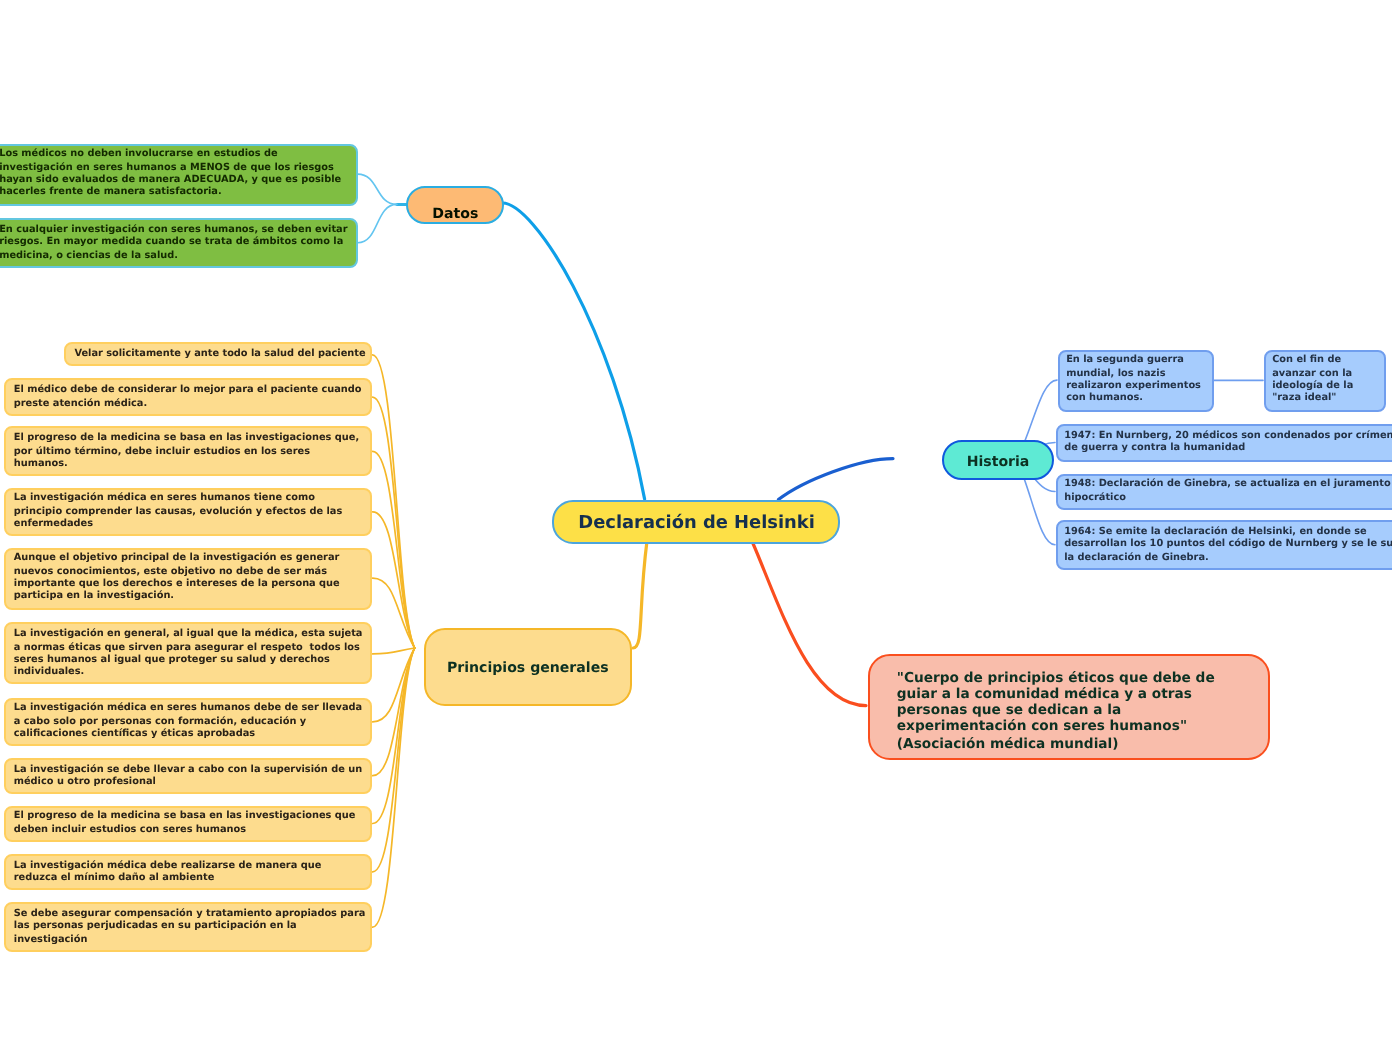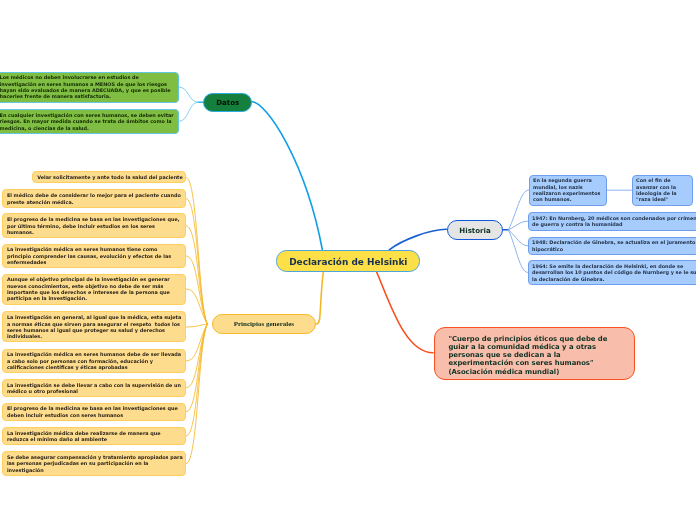--- a/index.html
+++ b/index.html
@@ -19,23 +19,23 @@
   
   .n-central{background:#fde047;border:1.2px solid #4ca5dd;border-radius:10.5px;
              justify-content:center;}
   .n-central .txt{font-size:8.95px;font-weight:bold;color:#16304e;
                   text-align:center;line-height:11px;position:relative;top:1.6px;}
 
   
   .n-branch{border-radius:10.5px;justify-content:center;}
   .n-branch .txt{font-size:7.05px;font-weight:bold;text-align:center;
                  line-height:9px;position:relative;top:0.7px;}
-  .n-green{background:#15803d;border:1.2px solid #2badE1;}
+  .n-green{background:#fdba74;border:1.2px solid #2badE1;align-items:flex-end;}
   .n-green .txt{color:#061200;}
-  .n-blue{background:#e5e5e5;border:1.2px solid #1059dd;}
+  .n-blue{background:#5eead4;border:1.2px solid #1059dd;margin-left:24px;}
   .n-blue .txt{color:#0d3122;}
   .n-yellow{background:#fddc8e;border:1.4px solid #f5b728;}
   .n-yellow .txt{color:#0d3122;}
 
   
   .leaf{border-radius:4px;}
   .leaf .txt{font-size:4.9px;line-height:6.3px;font-weight:bold;}
   .leaf.pad{padding:2px 2px 2px 3.6px;}
 
   .l-green{background:#7fbe42;border:1px solid #63c7e0;}
@@ -84,21 +84,21 @@
 <div id="nodes">
       <div class="node n-central" style="left: 276.4px; top: 249.5px; width: 143.8px; height: 22.2px;">
         <span class="txt">Declaración de Helsinki</span>
       </div>
       <div class="node n-branch n-green" style="left: 203.2px; top: 92.6px; width: 49px; height: 19.2px;">
         <span class="txt">Datos</span>
       </div>
       <div class="node n-branch n-blue" style="left: 447px; top: 219.5px; width: 56px; height: 20.8px;">
         <span class="txt">Historia</span>
       </div>
-      <div class="node n-branch n-yellow" style="left: 211.9px; top: 313.6px; width: 104px; height: 20px; font-family: Liberation Serif, serif;">
+      <div class="node n-branch n-yellow" style="left: 211.9px; top: 313.6px; width: 104px; height: 39px;">
         <span class="txt">Principios generales</span>
       </div>
       <div class="node leaf l-red" style="left: 434px; top: 327px; width: 201px; height: 53px;">
         <span class="txt">"Cuerpo de principios éticos que debe de guiar a la comunidad médica y a otras personas que se dedican a la experimentación con seres humanos" (Asociación médica mundial)</span>
       </div>
       <div class="node leaf l-green pad" style="left: -5px; top: 71.5px; width: 183.8px; height: 31.1px;">
         <span class="txt">Los médicos no deben involucrarse en estudios de investigación en seres humanos a MENOS de que los riesgos hayan sido evaluados de manera ADECUADA, y que es posible hacerles frente de manera satisfactoria.</span>
       </div>
       <div class="node leaf l-green pad" style="left: -5px; top: 109px; width: 183.8px; height: 24.8px;">
         <span class="txt">En cualquier investigación con seres humanos, se deben evitar riesgos. En mayor medida cuando se trata de ámbitos como la medicina, o ciencias de la salud.</span>

